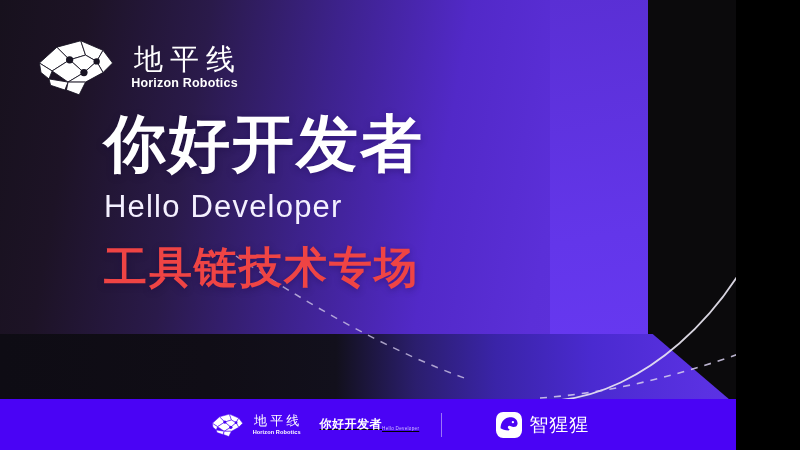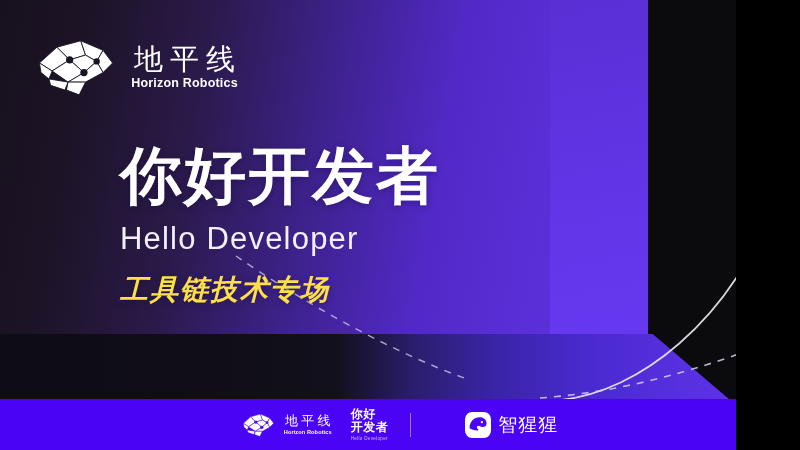--- a/index.html
+++ b/index.html
@@ -88,54 +88,53 @@
     color: #fff; letter-spacing: 7px;
     font-weight: 400; text-indent: 7px;
   }
   .wordmark-en {
     font-size: 12.5px; color: #fff;
     letter-spacing: 0.2px; margin-top: 2px;
     font-weight: 700;
   }
 
   
-  .hero { position: absolute; left: 120px; top: 112px; margin-top: 32px; }
+  .hero { position: absolute; left: 104px; top: 112px; }
   .hero-title {
     font-size: 62px; font-weight: 700; color: #ffffff;
     letter-spacing: 2px; line-height: 1.02;
     text-shadow: 0 2px 7px rgba(20,0,60,0.35);
     white-space: nowrap;
   }
   .hero-sub {
     margin-top: 14px;
     font-size: 31px; font-weight: 300; color: #f4f0ff;
     letter-spacing: 1.2px; white-space: nowrap;
   }
   .hero-tag {
     margin-top: 14px;
-    font-size: 28px; font-weight: 700; color: #fde047;
+    font-size: 43px; font-weight: 700; color: #ef4444;
     letter-spacing: 2px; white-space: nowrap;
     text-shadow: 0 2px 7px rgba(20,0,60,0.35);
-    font-style: italic;
   }
 
   
   .bar-inner { display: flex; align-items: center; gap: 13px; }
   .bar-brand { display: flex; align-items: center; gap: 7px; }
   .bar-brain { width: 33px; height: 26px; display: block; }
   .bar-word { display: flex; flex-direction: column; align-items: center; }
   .bar-word-cn {
     font-size: 13px; color: #fff; letter-spacing: 3.2px;
     line-height: 1.1; text-indent: 3.2px;
   }
   .bar-word-en {
     font-size: 5.6px; color: #fff; font-weight: 700;
     letter-spacing: 0.1px; margin-top: 1px;
   }
-  .bar-hd { display: flex; flex-direction: column; align-items: flex-start; margin-left: 4px; }
+  .bar-hd { display: flex; flex-direction: row; align-items: flex-end; margin-left: 4px; text-decoration: underline; }
   .bar-hd-l1, .bar-hd-l2 {
     font-size: 12px; font-weight: 700; color: #fff;
     line-height: 1.08; letter-spacing: 0.5px;
   }
   .bar-hd-en {
     font-size: 4.6px; color: #cdbcff; margin-top: 1.5px; letter-spacing: 0.3px;
   }
   .bar-divider {
     width: 1px; height: 24px;
     background: rgba(255,255,255,0.45);

